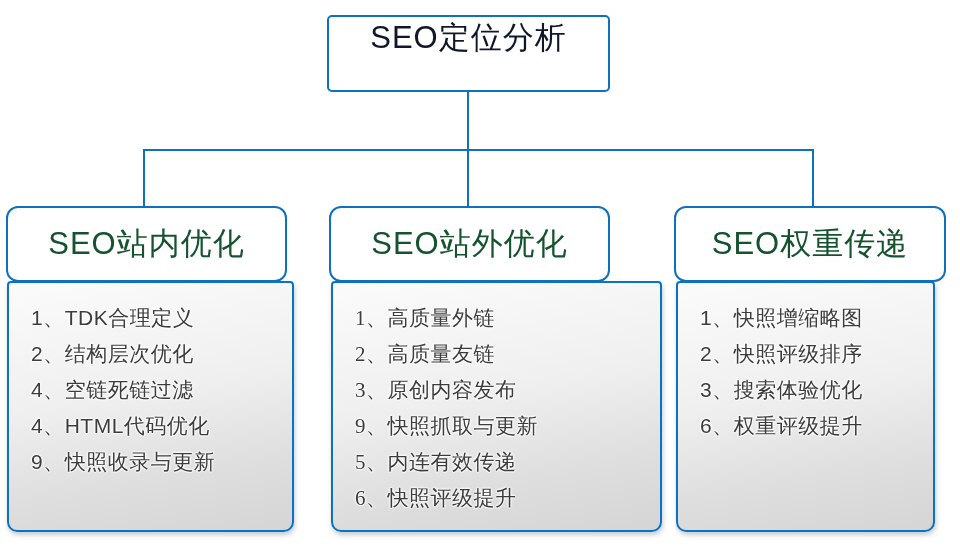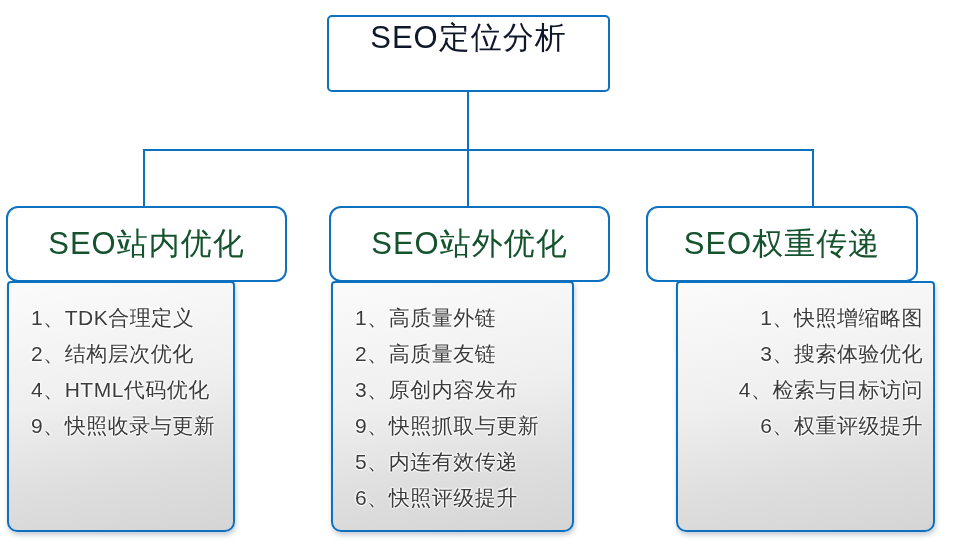--- a/index.html
+++ b/index.html
@@ -58,38 +58,38 @@
     align-items: center;
     justify-content: center;
     font-size: 31px;
     color: #14532d;
     letter-spacing: 1px;
     white-space: nowrap;
     z-index: 2;
   }
   #header-0 { left: 6px;   width: 281px; }
   #header-1 { left: 329px; width: 281px; }
-  #header-2 { left: 646px; width: 272px; }
+  #header-2 { left: 674px; width: 272px; }
 
   
   .branch-list {
     position: absolute;
     top: 281px;
     height: 251px;
     box-sizing: border-box;
     border: 2px solid #0e71c0;
     border-radius: 4px 4px 10px 10px;
     background: linear-gradient(170deg, #fbfbfb 0%, #efefef 45%, #dedede 75%, #d5d5d5 100%);
     box-shadow: 1px 3px 5px rgba(90, 110, 130, 0.35);
     padding: 17px 10px 0 22px;
     z-index: 1;
   }
-  #list-0 { left: 7px;   width: 228px; }
-  #list-1 { left: 331px; width: 243px; }
-  #list-2 { left: 676px; width: 259px; text-align: right; }
+  #list-0 { left: 7px;   width: 287px; }
+  #list-1 { left: 331px; width: 331px; font-family: Liberation Serif, serif; }
+  #list-2 { left: 676px; width: 259px; }
 
   .list-item {
     font-size: 21px;
     line-height: 36px;
     color: #3c3c3c;
     letter-spacing: 0.5px;
     white-space: nowrap;
     text-shadow: 0 1px 1px #ffffff, 1px 0 2px #ffffff, -1px 0 2px #ffffff, 0 -1px 2px #ffffff;
   }
 </style>
@@ -106,20 +106,21 @@
   <div class="root-box">
     <span>SEO定位分析</span>
   </div>
 
   <div class="branch-header" id="header-0">
     <span>SEO站内优化</span>
   </div>
   <div class="branch-list" id="list-0">
     <div class="list-item">1、TDK合理定义</div>
     <div class="list-item">2、结构层次优化</div>
+    <div class="list-item">4、空链死链过滤</div>
     <div class="list-item">4、HTML代码优化</div>
     <div class="list-item">9、快照收录与更新</div>
   </div>
 
   <div class="branch-header" id="header-1">
     <span>SEO站外优化</span>
   </div>
   <div class="branch-list" id="list-1">
     <div class="list-item">1、高质量外链</div>
     <div class="list-item">2、高质量友链</div>
@@ -127,18 +128,18 @@
     <div class="list-item">9、快照抓取与更新</div>
     <div class="list-item">5、内连有效传递</div>
     <div class="list-item">6、快照评级提升</div>
   </div>
 
   <div class="branch-header" id="header-2">
     <span>SEO权重传递</span>
   </div>
   <div class="branch-list" id="list-2">
     <div class="list-item">1、快照增缩略图</div>
+    <div class="list-item">2、快照评级排序</div>
     <div class="list-item">3、搜索体验优化</div>
-    <div class="list-item">4、检索与目标访问</div>
     <div class="list-item">6、权重评级提升</div>
   </div>
 
 </div>
 
 </body></html>

